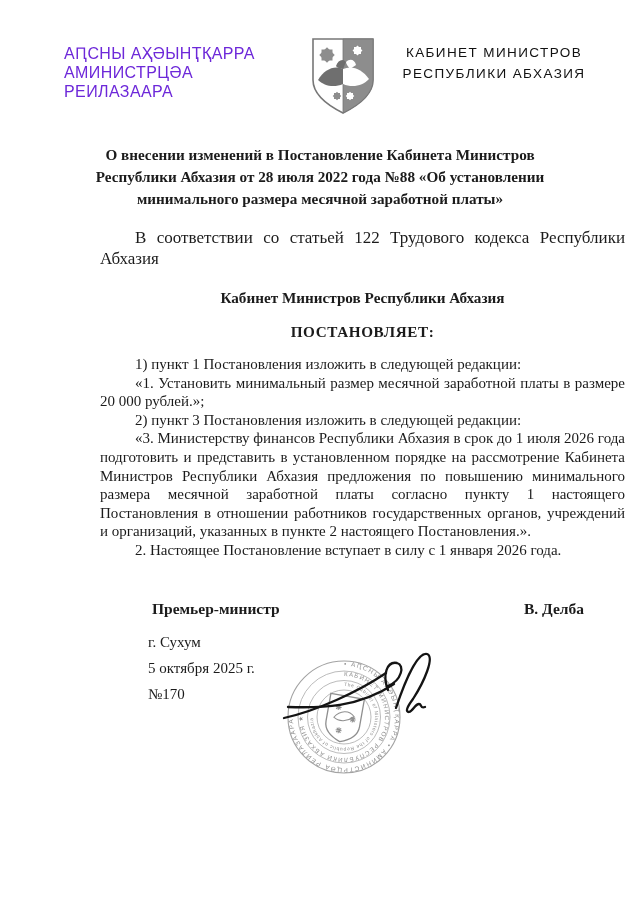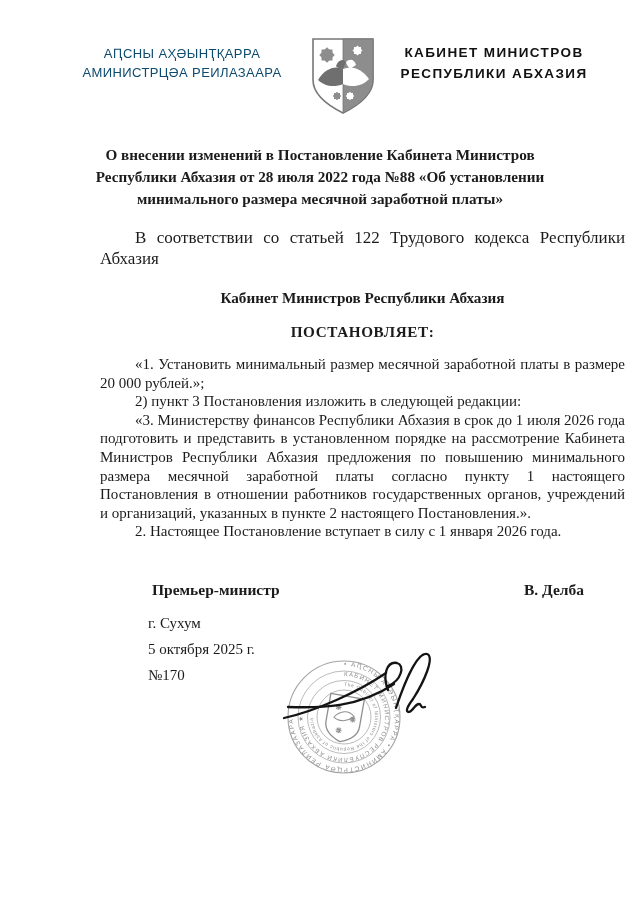--- a/index.html
+++ b/index.html
@@ -13,30 +13,30 @@
     overflow:hidden;
     box-sizing:border-box;
     padding-top:36px;
   }
   
   .hdr{
     display:flex;align-items:flex-start;justify-content:flex-start;
     padding-left:64px;padding-right:40px;
   }
   .hdr-left{
-    width:236px;text-align:center;
+    width:236px;
     font-family:"Liberation Sans", sans-serif;
-    font-size:13px;line-height:19px;letter-spacing:.4px;
-    color:#0c4a6e;padding-top:8px;
+    font-size:16px;line-height:19px;letter-spacing:.4px;
+    color:#6d28d9;padding-top:8px;
   }
   .hdr-crest{width:66px;height:80px;margin-left:10px;margin-right:14px;flex:0 0 auto;}
   .hdr-right{
     width:208px;text-align:center;
     font-family:"Liberation Sans", sans-serif;
-    font-weight:bold;font-size:13.5px;line-height:21px;letter-spacing:1.4px;
+    font-weight:normal;font-size:13.5px;line-height:21px;letter-spacing:1.4px;
     color:#111;padding-top:6px;
   }
   
   .doc-title{
     margin-top:27px;text-align:center;
     font-weight:bold;font-size:19px;letter-spacing:1.2px;
   }
   .doc-subject{
     margin:28px auto 0 auto;width:480px;text-align:center;
     font-weight:bold;font-size:15.2px;line-height:22px;
@@ -114,20 +114,21 @@
   </div>
 
   <div class="doc-subject">О внесении изменений в Постановление Кабинета Министров Республики Абхазия от 28 июля 2022 года №88 «Об установлении минимального размера месячной заработной платы»</div>
 
   <div class="body-col">
     <div class="preamble">В соответствии со статьей 122 Трудового кодекса Республики Абхазия</div>
     <div class="authority">Кабинет Министров Республики Абхазия</div>
     <div class="decree">ПОСТАНОВЛЯЕТ:</div>
 
     <div class="paras">
+      <p>1) пункт 1 Постановления изложить в следующей редакции:</p>
       <p>«1. Установить минимальный размер месячной заработной платы в размере 20 000 рублей.»;</p>
       <p>2) пункт 3 Постановления изложить в следующей редакции:</p>
       <p>«3. Министерству финансов Республики Абхазия в срок до 1 июля 2026 года подготовить и представить в установленном порядке на рассмотрение Кабинета Министров Республики Абхазия предложения по повышению минимального размера месячной заработной платы согласно пункту 1 настоящего Постановления в отношении работников государственных органов, учреждений и организаций, указанных в пункте 2 настоящего Постановления.».</p>
       <p>2. Настоящее Постановление вступает в силу с 1 января 2026 года.</p>
     </div>
   </div>
 
   <div class="sig-row">
     <span class="sig-post">Премьер-министр</span>
     <span class="sig-name">В. Делба</span>

